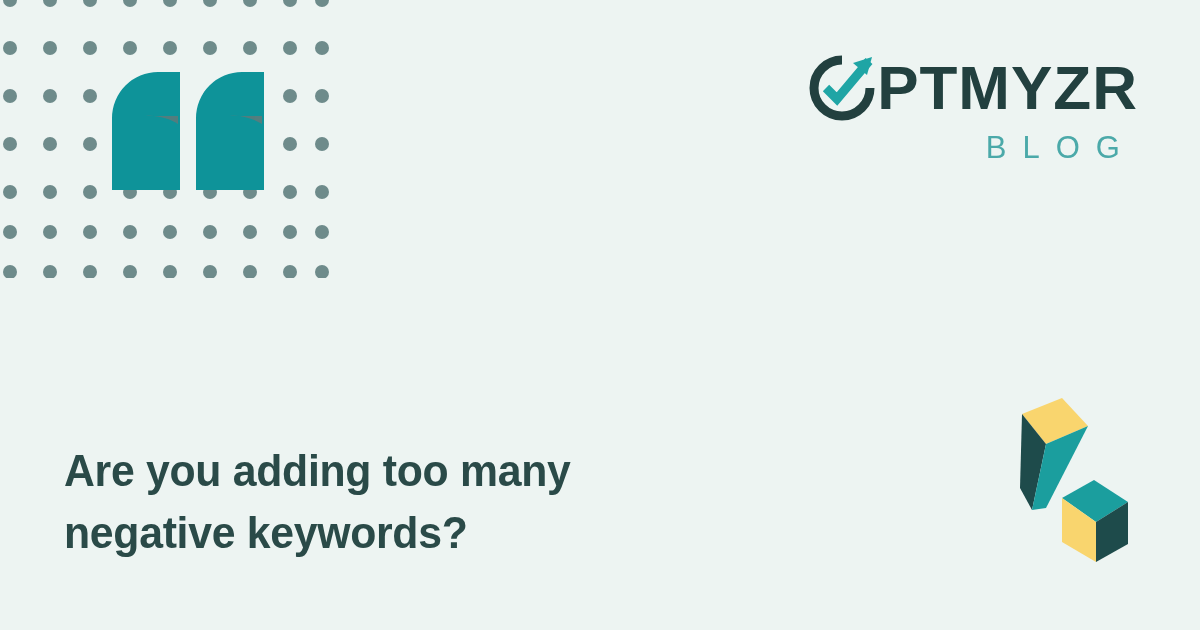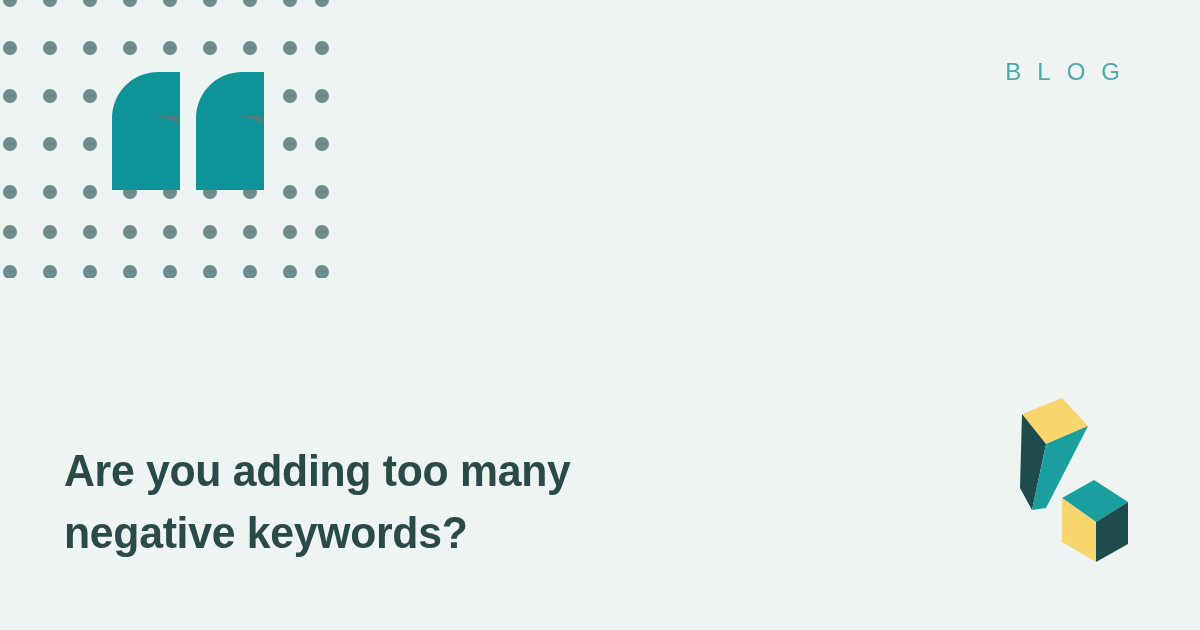--- a/index.html
+++ b/index.html
@@ -64,21 +64,21 @@
     font-weight: 700;
     letter-spacing: 1px;
     color: #22403f;
     line-height: 1;
     white-space: nowrap;
   }
   .brand-sub {
     margin-top: 8px;
     margin-right: 2px;
     font-family: "Liberation Sans", sans-serif;
-    font-size: 24px;
+    font-size: 31px;
     font-weight: 400;
     letter-spacing: 16px;
     color: #4ba9a9;
     line-height: 1;
     
     padding-left: 16px;
   }
 
   
   .headline {
@@ -202,20 +202,34 @@
       </g>
 
       <g fill="#5f7a7a" opacity="0.85">
         <path d="M34,44 L66,44 L66,52 C58,47 46,43 34,44 Z"></path>
         <path d="M118,44 L150,44 L150,52 C142,47 130,43 118,44 Z"></path>
       </g>
     </svg>
   </div>
 
   <div class="brand">
+    <div class="brand-row">
+      <span class="brand-logo-mark">
+        <svg width="66" height="66" viewBox="0 0 66 66" xmlns="http://www.w3.org/2000/svg" aria-hidden="true">
+
+          <path d="M33,5
+                   A28,28 0 1,0 61,33" fill="none" stroke="#22403f" stroke-width="9" stroke-linecap="butt"></path>
+
+          <path d="M17,33 L28,44 L60,6" fill="none" stroke="#1fa5a5" stroke-width="9" stroke-linecap="butt" stroke-linejoin="miter"></path>
+
+          <path d="M63,2 L44,8 L58,20 Z" fill="#1fa5a5"></path>
+        </svg>
+      </span>
+      <span class="brand-wordmark">PTMYZR</span>
+    </div>
     <div class="brand-sub">BLOG</div>
   </div>
 
   <h1 class="headline">Are you adding too many negative keywords?</h1>
 
   <div class="iso-shapes">
     <svg width="145" height="175" viewBox="0 0 145 175" xmlns="http://www.w3.org/2000/svg" aria-hidden="true">
 
       <g>
         <polygon points="22,22 62,6 88,34 46,52" fill="#f9d56e"></polygon>

